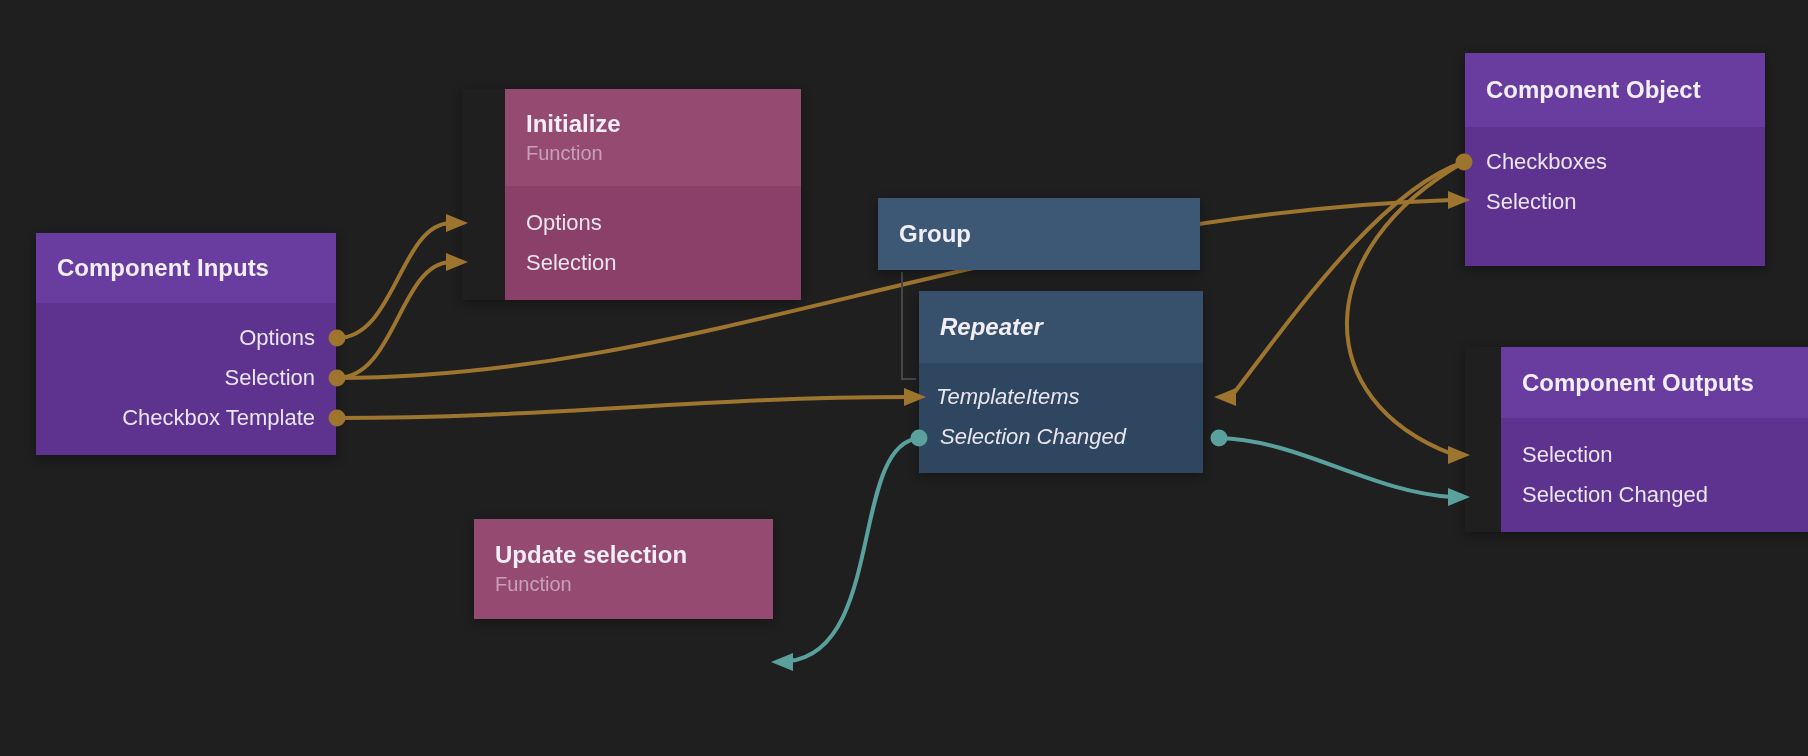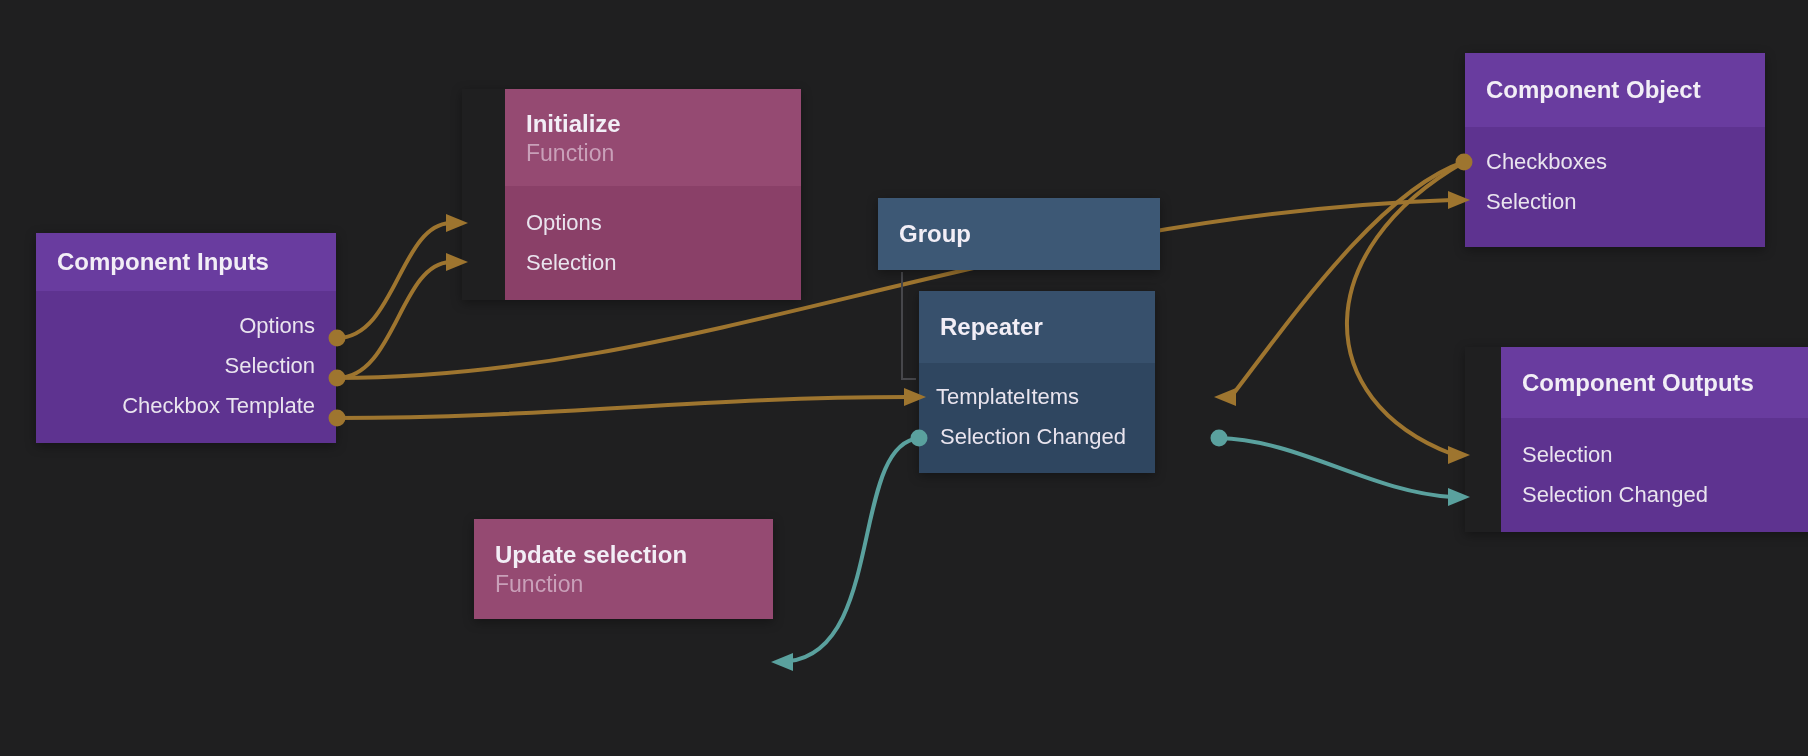--- a/index.html
+++ b/index.html
@@ -29,21 +29,21 @@
     display:flex;flex-direction:column;justify-content:center;
     padding:0 21px;box-sizing:border-box;
   }
   .node-title{
     color:var(--title);
     font-size:24px;font-weight:600;line-height:30px;
     white-space:nowrap;
   }
   .node-subtitle{
     color:var(--subtitle);
-    font-size:23px;font-weight:400;line-height:28px;
+    font-size:20px;font-weight:400;line-height:28px;
     white-space:nowrap;
   }
   .node-body{box-sizing:border-box;}
   .port-row{
     height:40px;display:flex;align-items:center;
     padding:0 21px;box-sizing:border-box;
     color:var(--port);font-size:22px;white-space:nowrap;
   }
   .row-left{justify-content:flex-start;}
   .row-right{justify-content:flex-end;}
@@ -55,37 +55,37 @@
   
   .pink .node-header{background:var(--pink-h);}
   .pink .node-body{background:var(--pink-b);}
   
   .blue .node-header{background:var(--blue-h);}
   .blue .node-body{background:var(--blue-b);}
   .group-node .node-header{background:var(--group-fill);}
 
   
   #n-component-inputs{left:36px;top:233px;width:300px;}
-  #n-component-inputs .node-header{height:58px;}
+  #n-component-inputs .node-header{height:70px;}
   #n-component-inputs .node-body{height:152px;padding-top:15px;}
 
   #n-initialize{left:462px;top:89px;width:296px;padding-left:43px;}
   #n-initialize .node-header{height:97px;}
   #n-initialize .node-body{height:114px;padding-top:17px;}
 
-  #n-group{left:878px;top:198px;width:282px;}
+  #n-group{left:878px;top:198px;width:322px;}
   #n-group .node-header{height:72px;}
 
-  #n-repeater{left:919px;top:291px;width:236px;}
+  #n-repeater{left:919px;top:291px;width:284px;font-style:italic;}
   #n-repeater .node-header{height:72px;}
   #n-repeater .node-body{height:110px;padding-top:14px;}
 
   #n-component-object{left:1465px;top:53px;width:300px;}
   #n-component-object .node-header{height:74px;}
-  #n-component-object .node-body{height:120px;padding-top:15px;}
+  #n-component-object .node-body{height:139px;padding-top:15px;}
 
   #n-component-outputs{left:1465px;top:347px;width:312px;padding-left:36px;}
   #n-component-outputs .node-header{height:71px;}
   #n-component-outputs .node-body{height:114px;padding-top:17px;}
 
   #n-update-selection{left:474px;top:519px;width:299px;}
   #n-update-selection .node-header{height:100px;}
   #n-update-selection .node-body{height:73px;padding-top:17px;}
 </style>
 </head>

